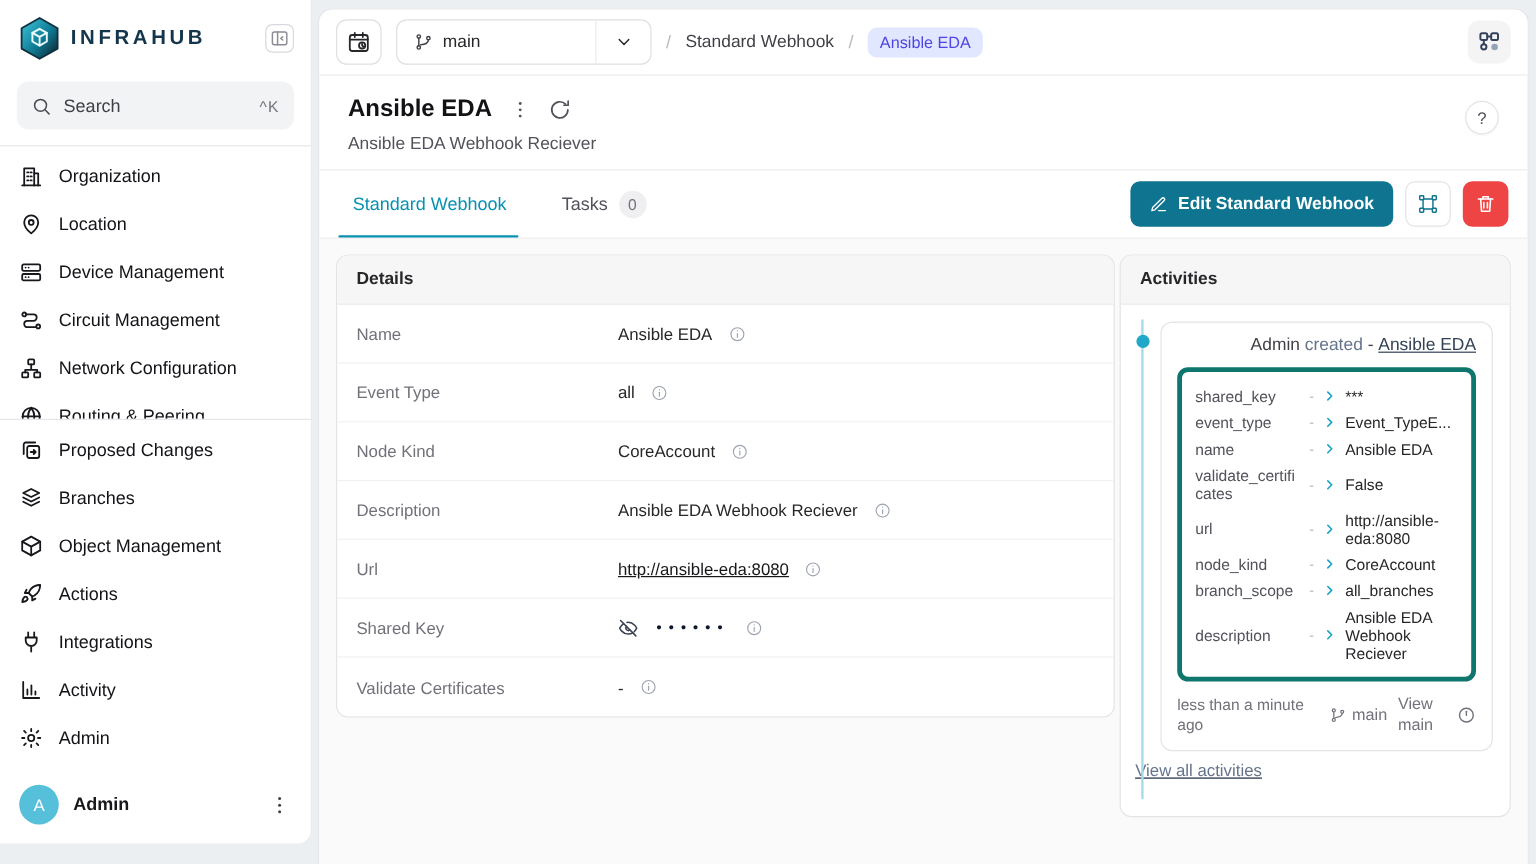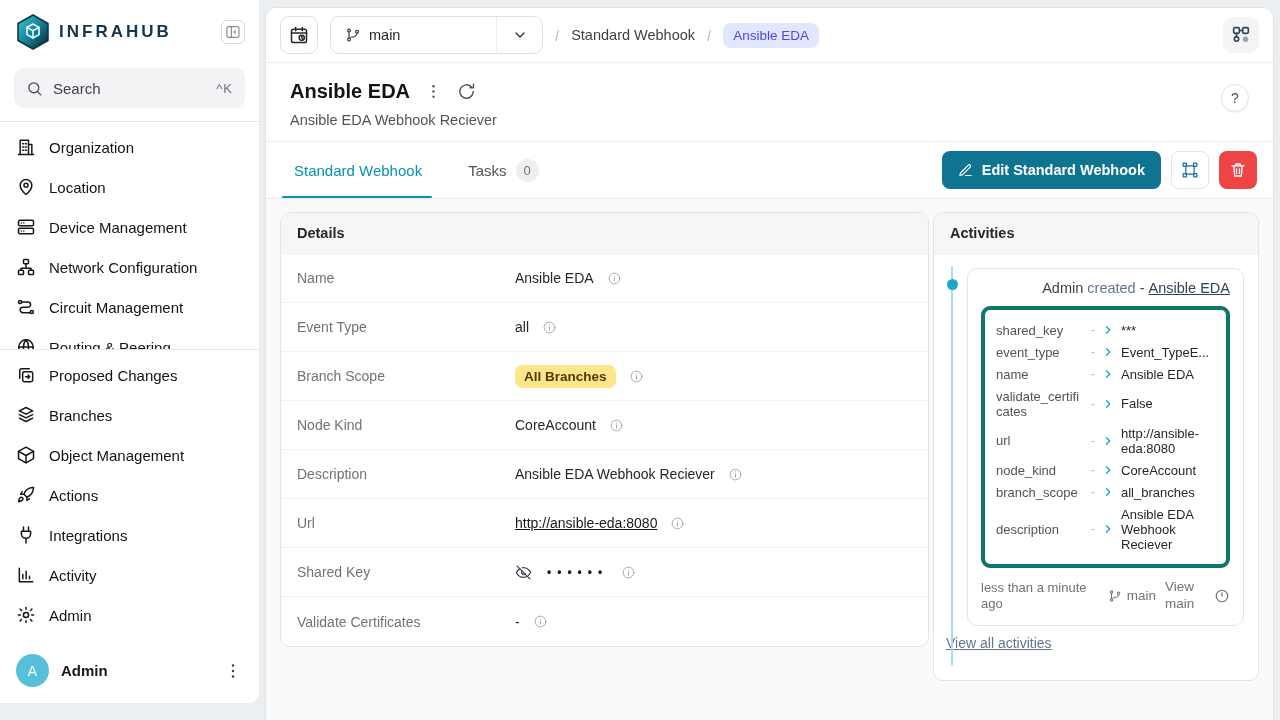--- a/index.html
+++ b/index.html
@@ -223,37 +223,37 @@
             <rect x="3" y="4" width="18" height="6.4" rx="1.5"></rect>
             <rect x="3" y="13.6" width="18" height="6.4" rx="1.5"></rect>
             <path d="M6.4 7.2h.01M6.4 16.8h.01M9.4 7.2h.01M9.4 16.8h.01"></path>
           </svg>
         </span>
         <span class="nav-label">Device Management</span>
       </div>
       <div class="nav-item">
         <span class="ic">
           <svg viewBox="0 0 24 24">
+            <circle cx="5" cy="6" r="1.9"></circle>
+            <circle cx="19" cy="18" r="1.9"></circle>
+            <path d="M7 6h7.3a3.2 3.2 0 0 1 0 6.4H8.2a3.2 3.2 0 0 0 0 6.4H17"></path>
+          </svg>
+        </span>
+        <span class="nav-label">Circuit Management</span>
+      </div>
+      <div class="nav-item">
+        <span class="ic">
+          <svg viewBox="0 0 24 24">
             <rect x="9" y="3" width="6" height="5" rx="1"></rect>
             <rect x="3" y="16" width="6" height="5" rx="1"></rect>
             <rect x="15" y="16" width="6" height="5" rx="1"></rect>
             <path d="M12 8v3M6 16v-2.5h12V16M12 11v2.5"></path>
           </svg>
         </span>
         <span class="nav-label">Network Configuration</span>
-      </div>
-      <div class="nav-item">
-        <span class="ic">
-          <svg viewBox="0 0 24 24">
-            <circle cx="5" cy="6" r="1.9"></circle>
-            <circle cx="19" cy="18" r="1.9"></circle>
-            <path d="M7 6h7.3a3.2 3.2 0 0 1 0 6.4H8.2a3.2 3.2 0 0 0 0 6.4H17"></path>
-          </svg>
-        </span>
-        <span class="nav-label">Circuit Management</span>
       </div>
       <div class="nav-item">
         <span class="ic">
           <svg viewBox="0 0 24 24">
             <circle cx="12" cy="12" r="8.6"></circle>
             <path d="M3.4 12h17.2M12 3.4a13.4 13.4 0 0 1 0 17.2M12 3.4a13.4 13.4 0 0 0 0 17.2"></path>
           </svg>
         </span>
         <span class="nav-label">Routing &amp; Peering</span>
       </div>
@@ -473,33 +473,20 @@
               <span class="info-ic ic">
                 <svg viewBox="0 0 24 24">
                   <circle cx="12" cy="12" r="8.6"></circle>
                   <path d="M12 11v5.2"></path>
                   <circle cx="12" cy="7.6" r="0.9" fill="currentColor" stroke="none"></circle>
                 </svg>
               </span>
             </span>
           </div>
           <div class="detail-row">
-            <span class="detail-label">Branch Scope</span>
-            <span class="detail-value">
-              <span class="badge-yellow">All Branches</span>
-              <span class="info-ic ic">
-                <svg viewBox="0 0 24 24">
-                  <circle cx="12" cy="12" r="8.6"></circle>
-                  <path d="M12 11v5.2"></path>
-                  <circle cx="12" cy="7.6" r="0.9" fill="currentColor" stroke="none"></circle>
-                </svg>
-              </span>
-            </span>
-          </div>
-          <div class="detail-row">
             <span class="detail-label">Node Kind</span>
             <span class="detail-value">
               <span>CoreAccount</span>
               <span class="info-ic ic">
                 <svg viewBox="0 0 24 24">
                   <circle cx="12" cy="12" r="8.6"></circle>
                   <path d="M12 11v5.2"></path>
                   <circle cx="12" cy="7.6" r="0.9" fill="currentColor" stroke="none"></circle>
                 </svg>
               </span>

